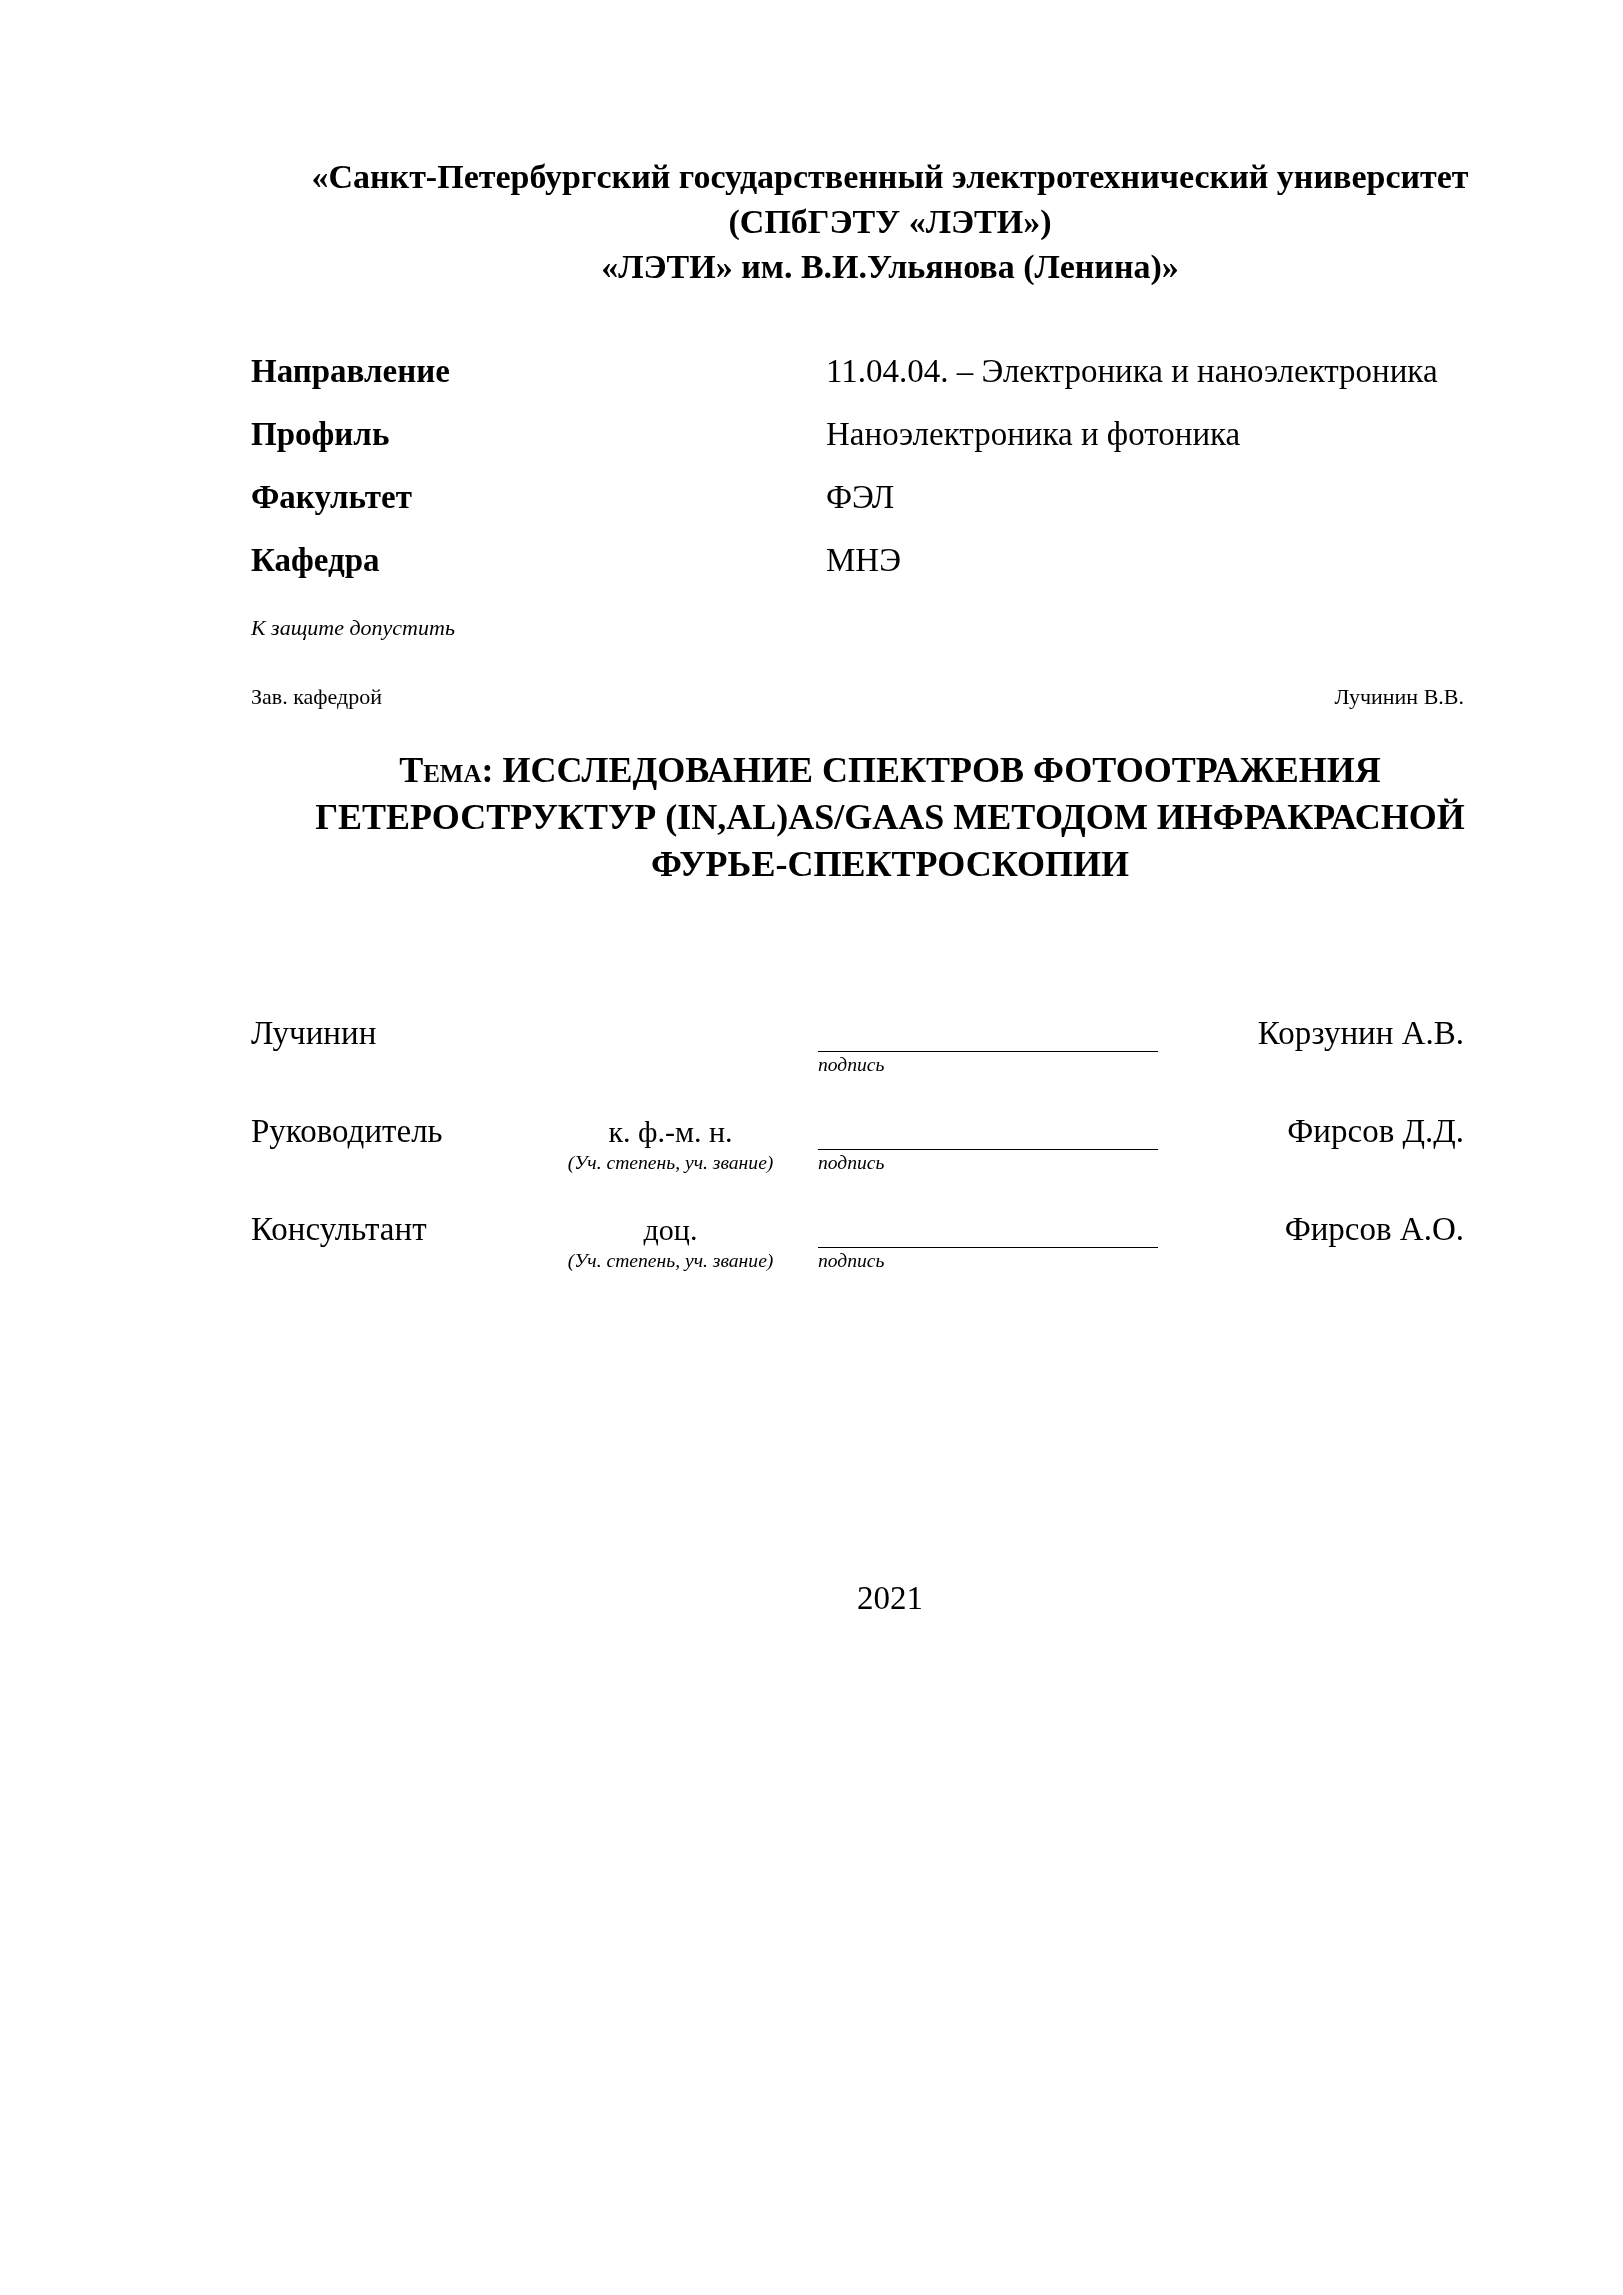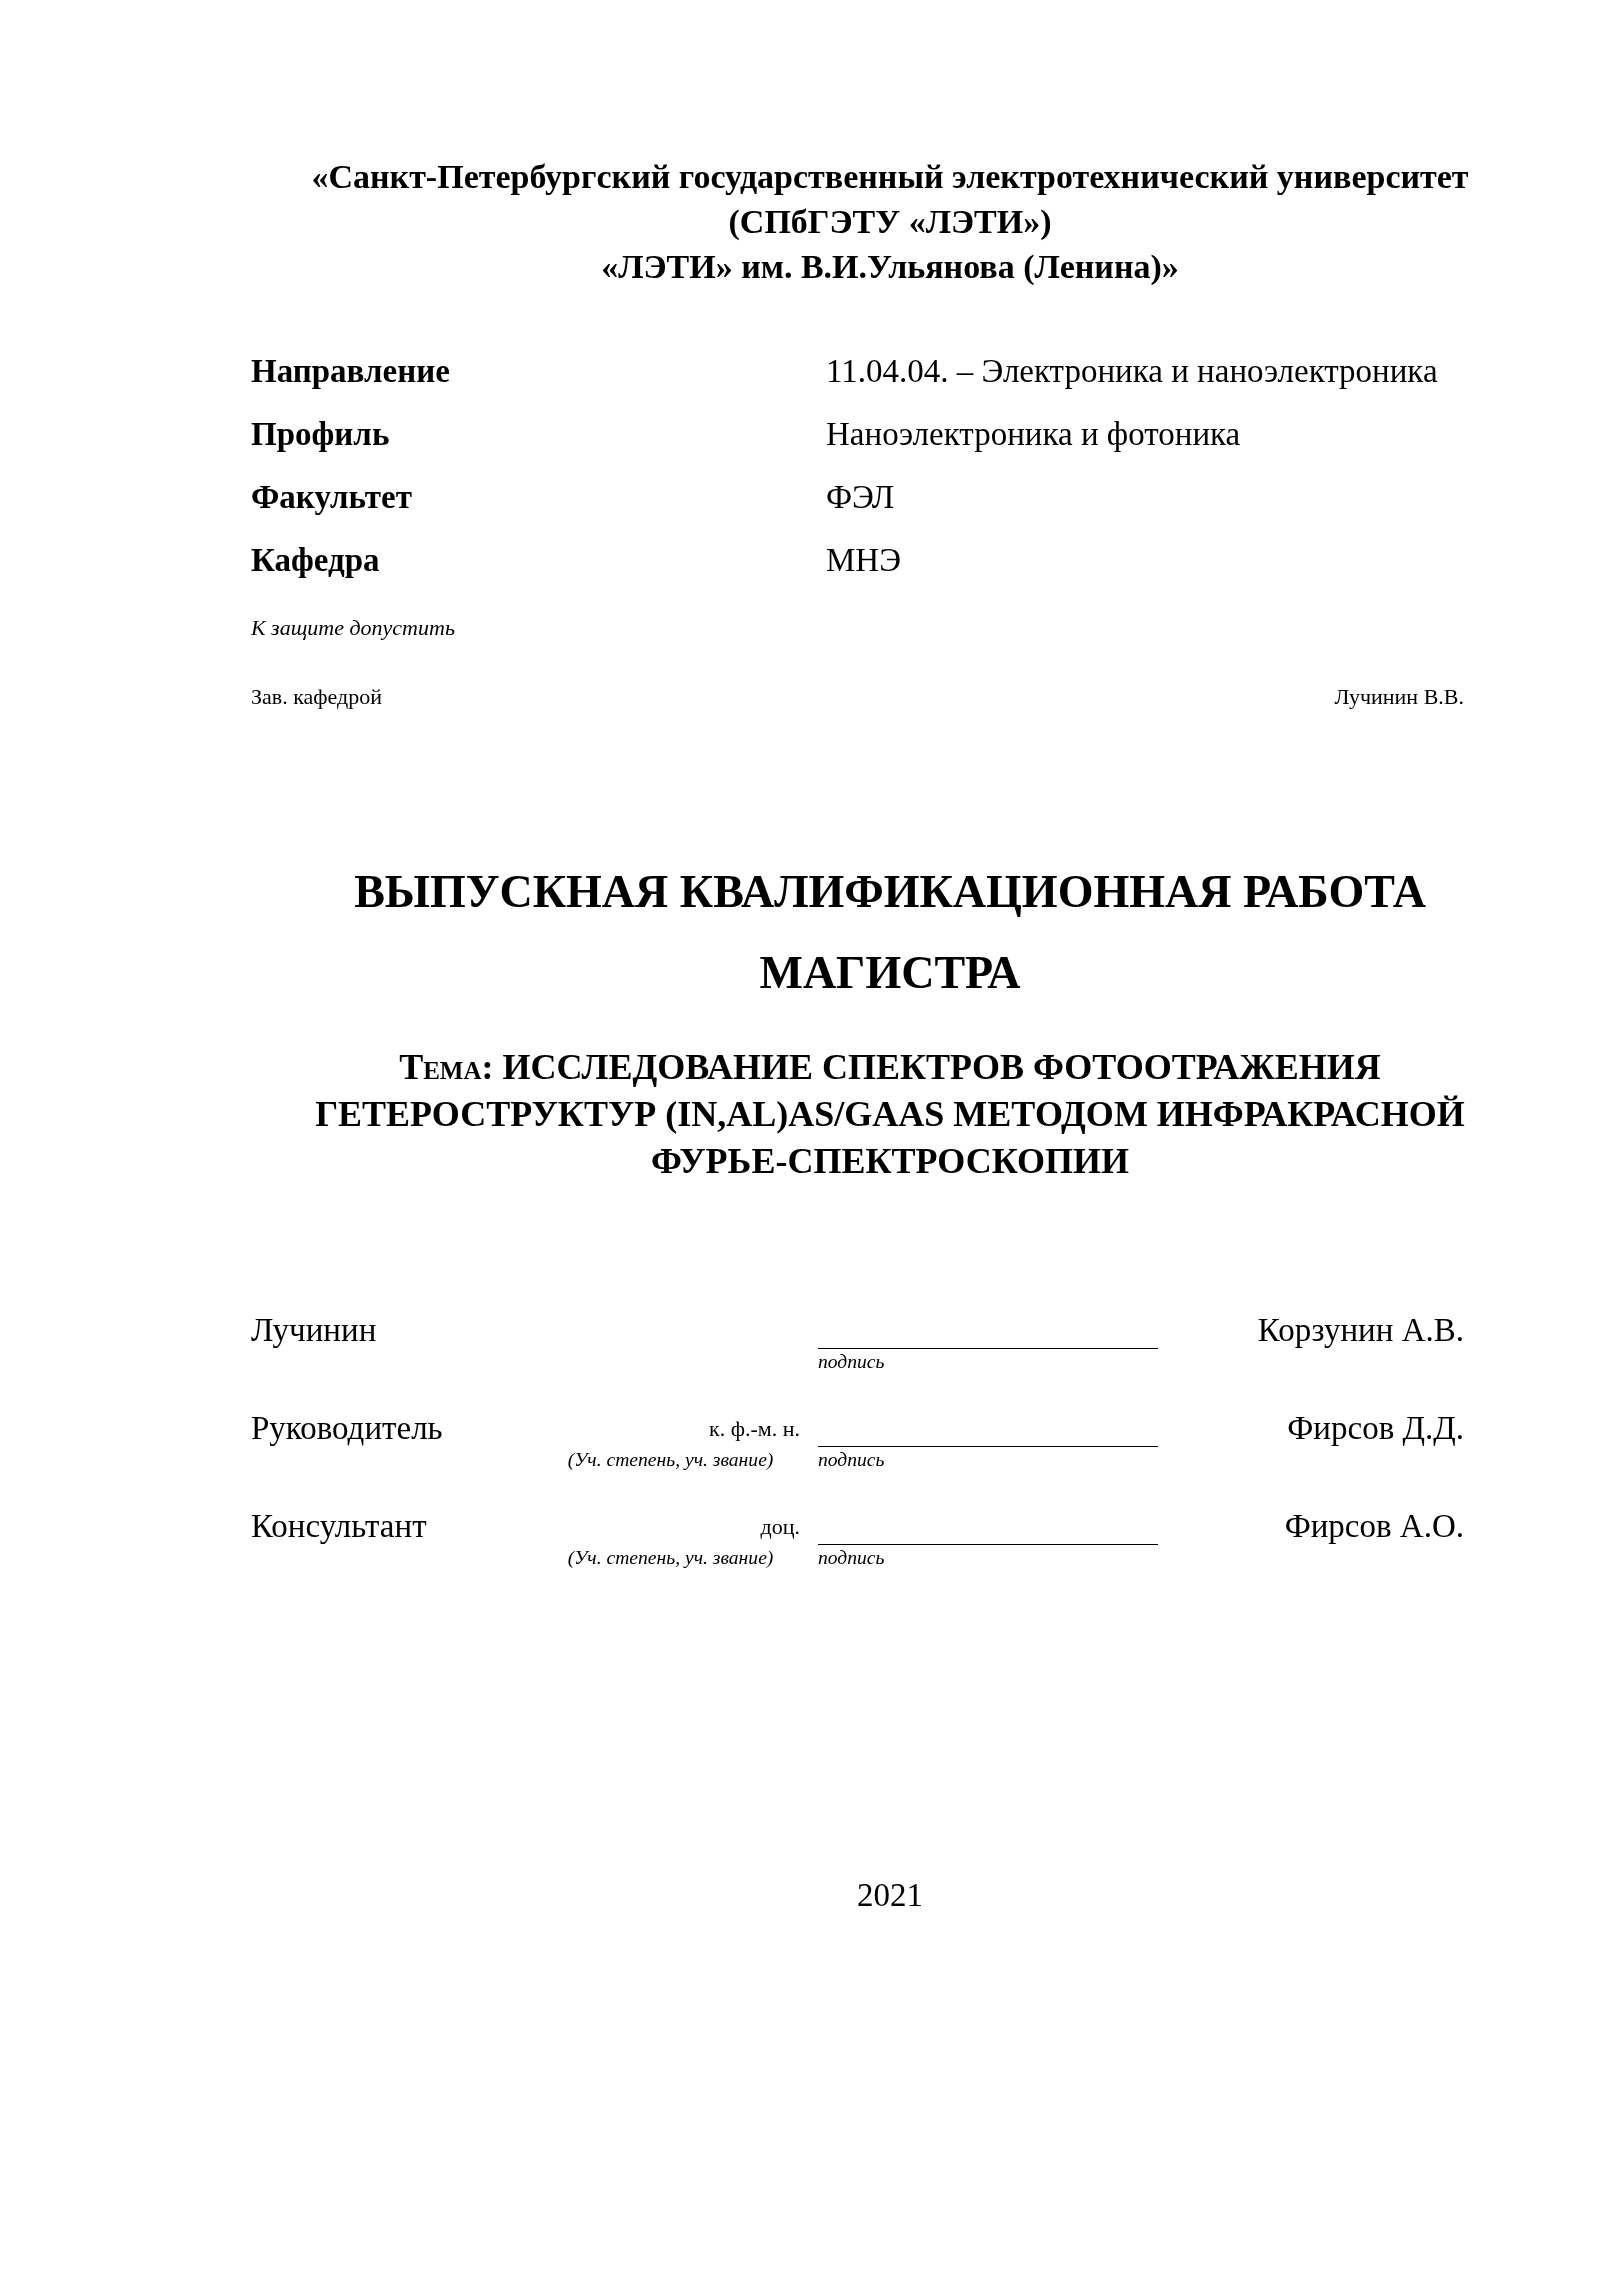--- a/index.html
+++ b/index.html
@@ -70,21 +70,21 @@
   
   .signatures { margin-top: 126px; width: 1213px; }
   .sig-row {
     display: flex;
     align-items: flex-start;
     margin-bottom: 35px;
     font-size: 33px;
   }
   .sig-role { width: 290px; line-height: 39px; }
   .sig-degree { width: 259px; text-align: center; }
-  .sig-degree-main { font-size: 22px; line-height: 39px; text-align: right; }
+  .sig-degree-main { font-size: 30px; line-height: 39px; }
   .sig-degree-caption {
     font-size: 19.6px;
     font-style: italic;
     line-height: 23.6px;
     white-space: nowrap;
   }
   .sig-line-block { width: 340px; margin-left: 18px; }
   .sig-line { height: 38px; border-bottom: 1.6px solid #000000; }
   .sig-caption {
     text-align: left;
@@ -131,24 +131,20 @@
     </div>
 
     <div class="approval">
       <div class="approval-permit">К защите допустить</div>
       <div class="approval-row">
         <div>Зав. кафедрой</div>
         <div>Лучинин В.В.</div>
       </div>
     </div>
 
-    <div class="main-title">
-      <div>ВЫПУСКНАЯ КВАЛИФИКАЦИОННАЯ РАБОТА</div>
-      <div>МАГИСТРА</div>
-    </div>
 
     <div class="topic">
       <span class="topic-label">Тема:</span>
       <span>ИССЛЕДОВАНИЕ СПЕКТРОВ ФОТООТРАЖЕНИЯ ГЕТЕРОСТРУКТУР (IN,AL)AS/GAAS МЕТОДОМ ИНФРАКРАСНОЙ ФУРЬЕ-СПЕКТРОСКОПИИ</span>
     </div>
 
     <div class="signatures">
 
       <div class="sig-row">
         <div class="sig-role">Лучинин</div>

